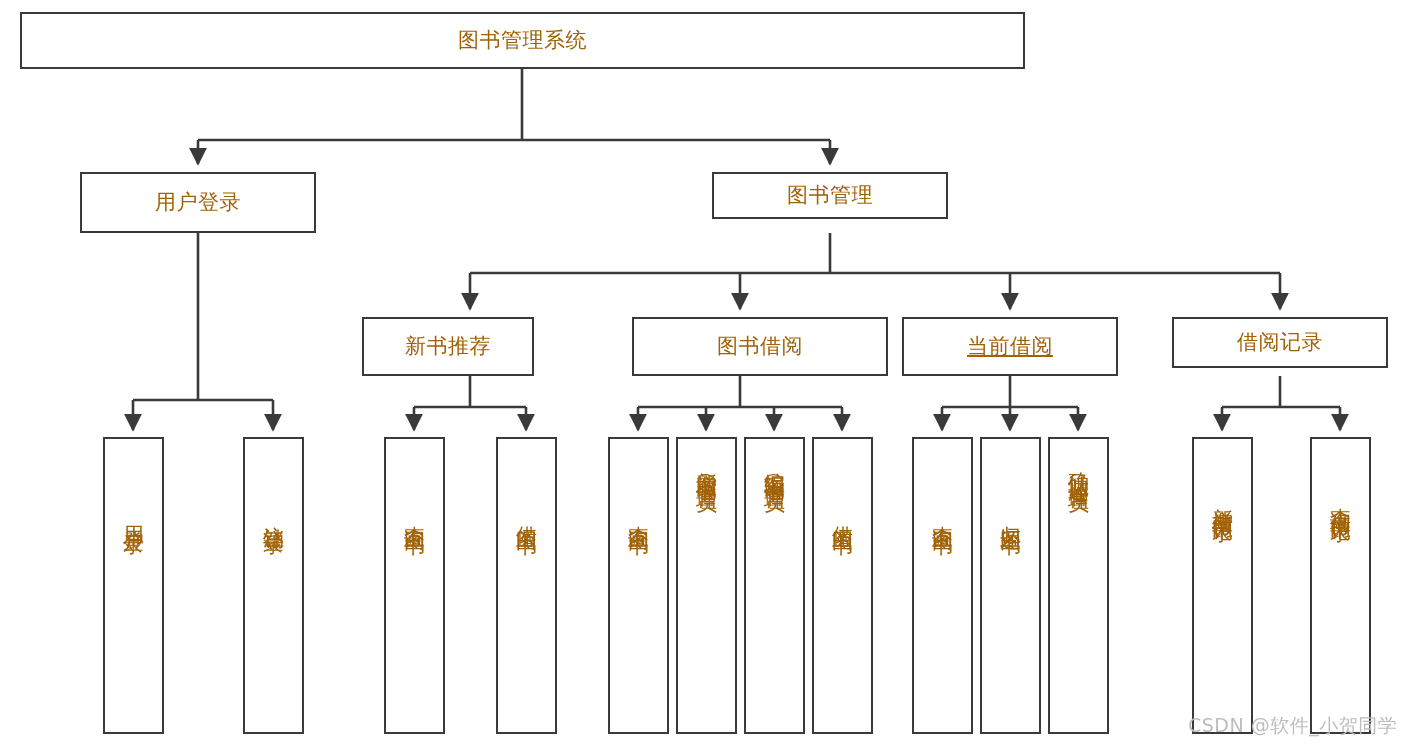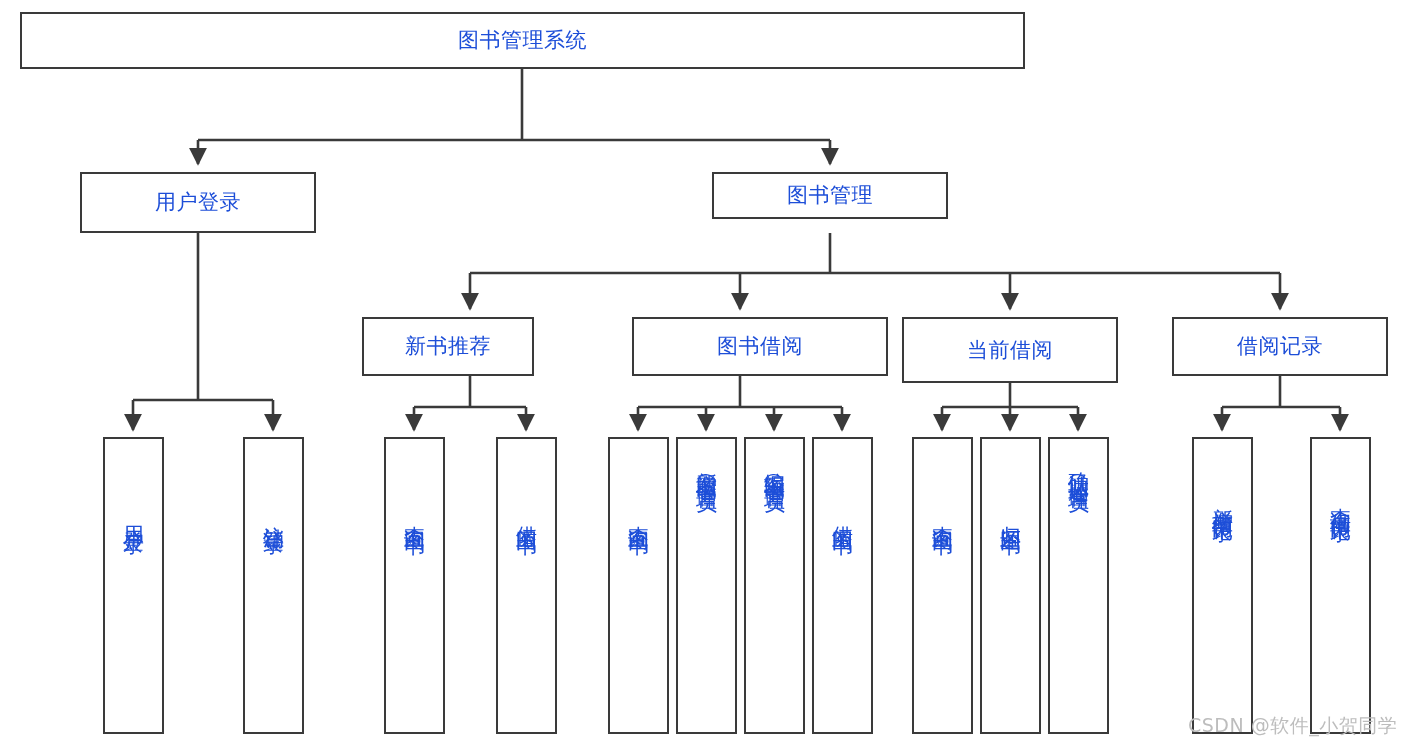--- a/index.html
+++ b/index.html
@@ -27,21 +27,21 @@
     pointer-events: none;
   }
   .node {
     position: absolute;
     box-sizing: border-box;
     background: #ffffff;
     border: 2px solid #3a3a3a;
     display: flex;
     align-items: center;
     justify-content: center;
-    color: #1d4ed8;
+    color: #a16207;
   }
   .node .label {
     display: block;
     text-align: center;
     line-height: 1.18;
     letter-spacing: 0.5px;
   }
   .node.horiz .label {
     writing-mode: horizontal-tb;
     font-size: 21px;
@@ -143,24 +143,24 @@
   <div class="node horiz" style="left:712px; top:172px; width:236px; height:47px;">
     <span class="label">图书管理</span>
   </div>
 
   <div class="node horiz" style="left:362px; top:317px; width:172px; height:59px;">
     <span class="label">新书推荐</span>
   </div>
   <div class="node horiz" style="left:632px; top:317px; width:256px; height:59px;">
     <span class="label">图书借阅</span>
   </div>
-  <div class="node horiz" style="left:902px; top:317px; width:216px; height:66px;">
+  <div class="node horiz" style="left:902px; top:317px; width:216px; height:59px;text-decoration:underline;">
     <span class="label">当前借阅</span>
   </div>
-  <div class="node horiz" style="left:1172px; top:317px; width:216px; height:59px;">
+  <div class="node horiz" style="left:1172px; top:317px; width:216px; height:51px;">
     <span class="label">借阅记录</span>
   </div>
 
   <div class="node vert mid" style="left:103px; top:437px; width:61px; height:297px;">
     <span class="label">用户登录</span>
   </div>
   <div class="node vert mid" style="left:243px; top:437px; width:61px; height:297px;">
     <span class="label">注销登录</span>
   </div>
 

